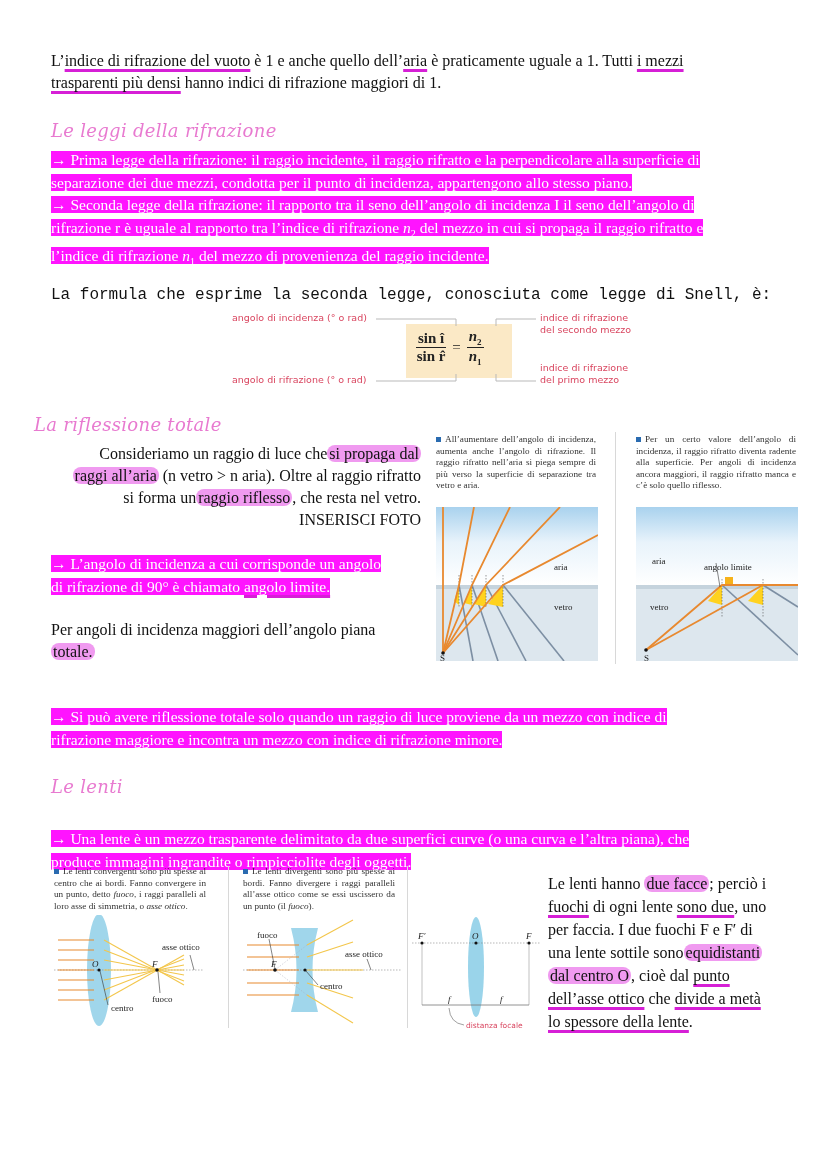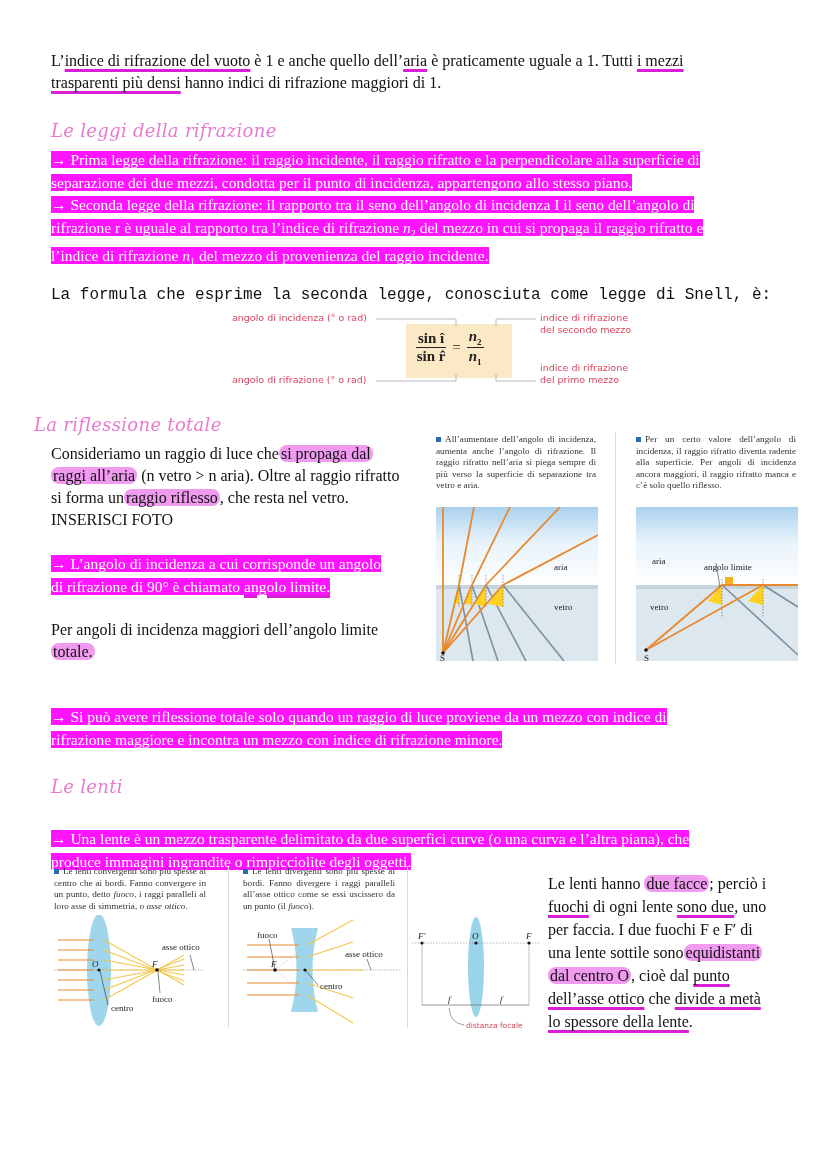--- a/index.html
+++ b/index.html
@@ -68,34 +68,34 @@
     <div style="margin:0 6px; font-weight:normal;">=</div>
     <div style="text-align:center; font-style:italic;">
       <div style="border-bottom:1px solid #222; padding:0 2px;"><span>n</span><sub style="font-size:9px; font-style:normal;">2</sub></div>
       <div><span>n</span><sub style="font-size:9px; font-style:normal;">1</sub></div>
     </div>
   </div>
 </div>
 
 <div class="abs heading" style="left:34px; top:414px;">La riflessione totale</div>
 
-<div class="abs p" style="left:51px; top:443px; width:370px;">
+<div class="abs p" style="left:51px; top:443px; width:370px;text-align:right;">
   <div><span>Consideriamo un raggio di luce che</span><span class="hl">si propaga dal</span></div>
   <div><span class="hl">raggi all’aria</span><span> (n vetro &gt; n aria). Oltre al raggio rifratto</span></div>
   <div><span>si forma un</span><span class="hl">raggio riflesso</span><span>, che resta nel vetro.</span></div>
   <div>INSERISCI FOTO</div>
 </div>
 
 <div class="abs mag" style="left:51px; top:553px; width:370px;">
   <div><span class="line">→ L’angolo di incidenza a cui corrisponde un angolo</span></div>
   <div><span class="line"><span>di rifrazione di 90° è chiamato </span><span class="u">angolo limite.</span></span></div>
 </div>
 
 <div class="abs p" style="left:51px; top:619px; width:370px;">
-  <div>Per angoli di incidenza maggiori dell’angolo limite</div>
+  <div>Per angoli di incidenza maggiori dell’angolo piana</div>
   <div><span class="hl">totale.</span></div>
 </div>
 
 <div class="abs caption" style="left:436px; top:434px; width:160px;">
   <span class="sq"></span><span>All’aumentare dell’angolo di incidenza, aumenta anche l’angolo di rifrazione. Il raggio rifratto nell’aria si piega sempre di più verso la superficie di separazione tra vetro e aria.</span>
 </div>
 <div class="abs caption" style="left:636px; top:434px; width:160px;">
   <span class="sq"></span><span>Per un certo valore dell’angolo di incidenza, il raggio rifratto diventa radente alla superficie. Per angoli di incidenza ancora maggiori, il raggio rifratto manca e c’è solo quello riflesso.</span>
 </div>
 <div class="vsep" style="left:615px; top:432px; height:232px;"></div>

